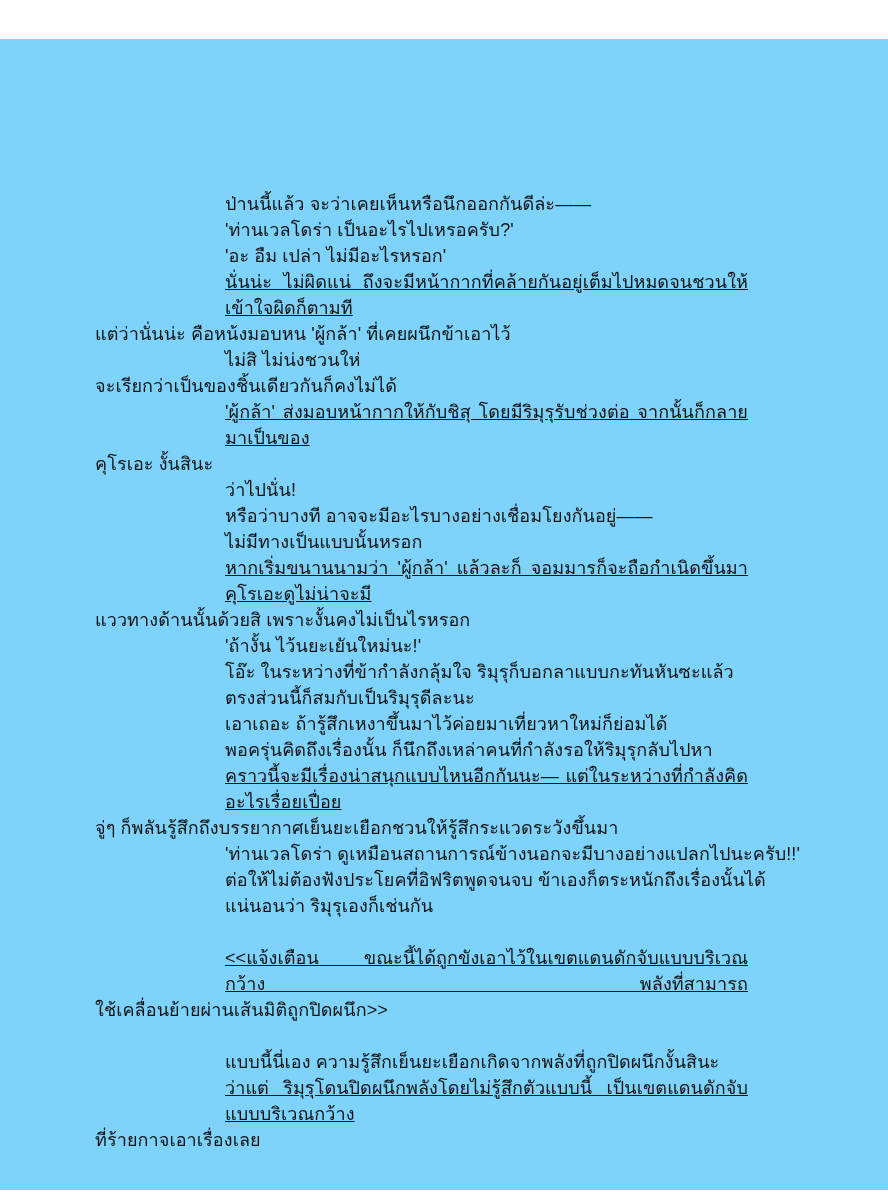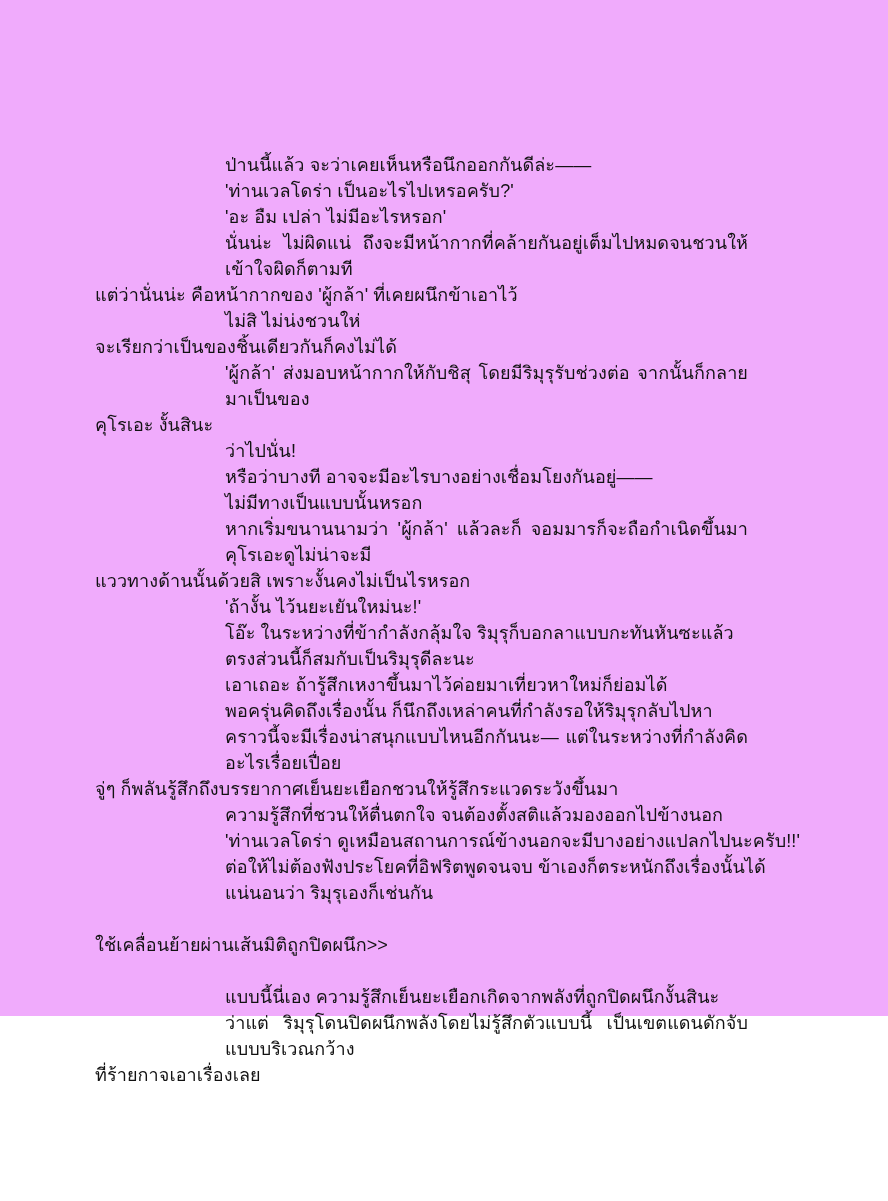--- a/index.html
+++ b/index.html
@@ -9,22 +9,23 @@
   body {
     width: 888px;
     height: 1201px;
     background: #ffffff;
     overflow: hidden;
     font-family: "Liberation Sans", sans-serif;
   }
   .page {
     position: relative;
     width: 888px;
-    height: 1016px;
-    background: #f0abfc;
+    height: 1151px;
+    background: #7dd3fc;
+    margin-top: 39px;
   }
   .text-block {
     position: absolute;
     left: 95px;
     top: 152px;
     width: 653px;
     color: #121212;
     font-size: 18px;
     line-height: 26px;
     letter-spacing: 0.1px;
@@ -36,57 +37,58 @@
     overflow: visible;
   }
   .ln.indent {
     padding-left: 130px;
   }
   
   .ln.just {
     white-space: normal;
     text-align: justify;
     text-align-last: justify;
+    text-decoration: underline;
     -moz-text-align-last: justify;
   }
   .blank-line {
     height: 26px;
   }
 </style>
 </head>
 <body>
 
 <div class="page">
   <div class="text-block">
     <div class="ln indent">ป่านนี้แล้ว จะว่าเคยเห็นหรือนึกออกกันดีล่ะ——</div>
     <div class="ln indent">'ท่านเวลโดร่า เป็นอะไรไปเหรอครับ?'</div>
     <div class="ln indent">'อะ อืม เปล่า ไม่มีอะไรหรอก'</div>
     <div class="ln indent just">นั่นน่ะ ไม่ผิดแน่ ถึงจะมีหน้ากากที่คล้ายกันอยู่เต็มไปหมดจนชวนให้เข้าใจผิดก็ตามที</div>
-    <div class="ln">แต่ว่านั่นน่ะ คือหน้ากากของ 'ผู้กล้า' ที่เคยผนึกข้าเอาไว้</div>
+    <div class="ln">แต่ว่านั่นน่ะ คือหน้งมอบหน 'ผู้กล้า' ที่เคยผนึกข้าเอาไว้</div>
     <div class="ln indent">ไม่สิ ไม่น่งชวนให่</div>
     <div class="ln">จะเรียกว่าเป็นของชิ้นเดียวกันก็คงไม่ได้</div>
     <div class="ln indent just">'ผู้กล้า' ส่งมอบหน้ากากให้กับชิสุ โดยมีริมุรุรับช่วงต่อ จากนั้นก็กลายมาเป็นของ</div>
     <div class="ln">คุโรเอะ งั้นสินะ</div>
     <div class="ln indent">ว่าไปนั่น!</div>
     <div class="ln indent">หรือว่าบางที อาจจะมีอะไรบางอย่างเชื่อมโยงกันอยู่——</div>
     <div class="ln indent">ไม่มีทางเป็นแบบนั้นหรอก</div>
     <div class="ln indent just">หากเริ่มขนานนามว่า 'ผู้กล้า' แล้วละก็ จอมมารก็จะถือกำเนิดขึ้นมา คุโรเอะดูไม่น่าจะมี</div>
     <div class="ln">แววทางด้านนั้นด้วยสิ เพราะงั้นคงไม่เป็นไรหรอก</div>
     <div class="ln indent">'ถ้างั้น ไว้นยะเยันใหม่นะ!'</div>
     <div class="ln indent">โอ๊ะ ในระหว่างที่ข้ากำลังกลุ้มใจ ริมุรุก็บอกลาแบบกะทันหันซะแล้ว</div>
     <div class="ln indent">ตรงส่วนนี้ก็สมกับเป็นริมุรุดีละนะ</div>
     <div class="ln indent">เอาเถอะ ถ้ารู้สึกเหงาขึ้นมาไว้ค่อยมาเที่ยวหาใหม่ก็ย่อมได้</div>
     <div class="ln indent">พอครุ่นคิดถึงเรื่องนั้น ก็นึกถึงเหล่าคนที่กำลังรอให้ริมุรุกลับไปหา</div>
     <div class="ln indent just">คราวนี้จะมีเรื่องน่าสนุกแบบไหนอีกกันนะ— แต่ในระหว่างที่กำลังคิดอะไรเรื่อยเปื่อย</div>
     <div class="ln">จู่ๆ ก็พลันรู้สึกถึงบรรยากาศเย็นยะเยือกชวนให้รู้สึกระแวดระวังขึ้นมา</div>
-    <div class="ln indent">ความรู้สึกที่ชวนให้ตื่นตกใจ จนต้องตั้งสติแล้วมองออกไปข้างนอก</div>
     <div class="ln indent">'ท่านเวลโดร่า ดูเหมือนสถานการณ์ข้างนอกจะมีบางอย่างแปลกไปนะครับ!!'</div>
     <div class="ln indent">ต่อให้ไม่ต้องฟังประโยคที่อิฟริตพูดจนจบ ข้าเองก็ตระหนักถึงเรื่องนั้นได้</div>
     <div class="ln indent">แน่นอนว่า ริมุรุเองก็เช่นกัน</div>
     <div class="blank-line"></div>
+    <div class="ln indent just">&lt;&lt;แจ้งเตือน ขณะนี้ได้ถูกขังเอาไว้ในเขตแดนดักจับแบบบริเวณกว้าง พลังที่สามารถ</div>
     <div class="ln">ใช้เคลื่อนย้ายผ่านเส้นมิติถูกปิดผนึก&gt;&gt;</div>
     <div class="blank-line"></div>
     <div class="ln indent">แบบนี้นี่เอง ความรู้สึกเย็นยะเยือกเกิดจากพลังที่ถูกปิดผนึกงั้นสินะ</div>
     <div class="ln indent just">ว่าแต่ ริมุรุโดนปิดผนึกพลังโดยไม่รู้สึกตัวแบบนี้ เป็นเขตแดนดักจับแบบบริเวณกว้าง</div>
     <div class="ln">ที่ร้ายกาจเอาเรื่องเลย</div>
 
   </div>
 </div>
 
 </body></html>

